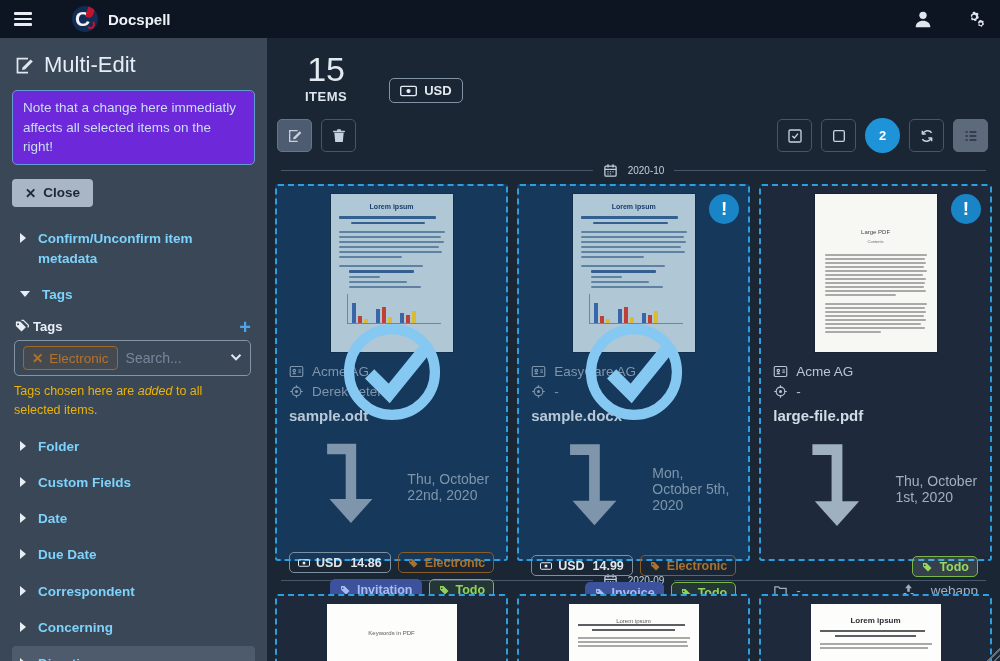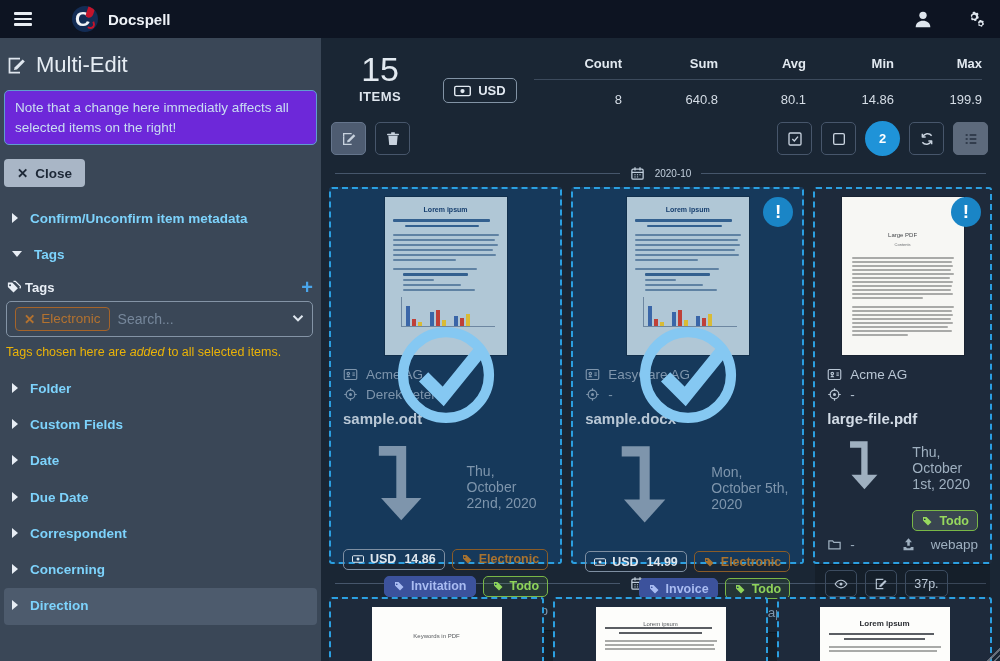--- a/index.html
+++ b/index.html
@@ -15,21 +15,21 @@
   .logo .c { position:absolute; left:3px; top:1px; font-weight:bold; font-size:21px; color:#f2f4f8; }
   .logo .d { position:absolute; right:4px; top:-1px; width:7px; height:13px; background:#c3142b; border-radius:0 5px 5px 3px; transform:rotate(18deg); }
   .logo .d2 { position:absolute; right:3px; bottom:3px; width:9px; height:9px; border:2.5px solid #c3142b; border-top-color:transparent; border-left-color:transparent; border-radius:50%; }
   .nav-title { font-weight:bold; font-size:15px; color:#eef2f7; }
   .nav-spacer { flex:1; }
   .nav-ico { color:#dfe6ee; width:22px; height:22px; margin-left:16px; cursor:pointer; }
 
   .layout { display:flex; height:623px; }
 
   
-  .sidebar { width:321px; background:#3a4757; padding:10px 4px; flex:none; }
+  .sidebar { width:267px; background:#3a4757; padding:10px 12px; flex:none; }
   .sb-head { display:flex; align-items:center; gap:9px; font-size:22px; color:#e6edf4; padding:4px 2px 2px; }
   .sb-head svg { width:21px; height:21px; }
   .note { margin-top:10px; border:1px solid #5f9dce; border-radius:5px; background:#6d28d9; padding:7px 10px; font-size:13.5px; line-height:1.45; color:#c9def2; }
   .btn-close { margin-top:14px; display:inline-flex; align-items:center; gap:7px; background:#a9b6c6; color:#1c2736; border:none; border-radius:4px; padding:6px 13px; font-size:13.5px; font-weight:bold; cursor:pointer; }
   .acc { margin-top:14px; }
   .acc-item { display:flex; align-items:flex-start; gap:12px; padding:8px 8px; font-size:13.5px; font-weight:bold; color:#7dd3fc; cursor:pointer; border-radius:4px; line-height:1.5; }
   .acc-item.active { background:#4d5b6d; }
   .caret-r { width:0; height:0; border-top:5px solid transparent; border-bottom:5px solid transparent; border-left:6px solid #e8eef5; margin-top:4px; flex:none; }
   .caret-d { width:0; height:0; border-left:5px solid transparent; border-right:5px solid transparent; border-top:6px solid #e8eef5; margin-top:6px; flex:none; }
   .tags-panel { padding:2px 4px 2px 2px; }
@@ -81,21 +81,21 @@
   .check-overlay { position:absolute; left:50%; top:186px; transform:translate(-50%,-50%); width:112px; height:112px; z-index:5; pointer-events:none; }
   .alert-badge { position:absolute; top:8px; right:9px; width:30px; height:30px; border-radius:50%; background:#1a85c6; color:#fff; font-weight:bold; font-size:19px; display:flex; align-items:center; justify-content:center; z-index:6; }
   .meta { flex:1; display:flex; flex-direction:column; padding:8px 12px 4px; position:relative; }
   .mrow { display:flex; align-items:center; gap:8px; font-size:13.5px; margin-bottom:5px; }
   .card.sel .mrow { color:#7e95ac; }
   .card.unsel .mrow { color:#b9c6d4; }
   .mrow svg { width:15px; height:15px; flex:none; }
   .fname { font-size:15px; font-weight:bold; margin:3px 0 6px; }
   .card.sel .fname { color:#b9c8d6; }
   .card.unsel .fname { color:#d3dce6; }
-  .drow { display:flex; align-items:center; gap:16px; font-size:14px; margin-bottom:8px; }
+  .drow { display:flex; align-items:center; gap:4px; font-size:14px; margin-bottom:8px; }
   .card.sel .drow { color:#77synthetic; }
   .card.sel .drow { color:#7e95ac; }
   .card.unsel .drow { color:#9fb0c0; }
   .badges { flex:1; display:flex; flex-direction:column; align-items:flex-end; gap:6px; }
   .badge-line { display:flex; gap:7px; }
   .bdg { display:inline-flex; align-items:center; gap:6px; border-radius:5px; padding:2.5px 8px; font-size:12.5px; font-weight:bold; }
   .bdg svg { width:12px; height:12px; }
   .b-money { border:1px solid #7e8fa2; color:#dfe7ee; }
   .b-money .cur { margin-right:2px; }
   .b-elec { border:1px solid #8a5c28; color:#a9732f; }
@@ -263,40 +263,20 @@
         <div class="n">15</div>
         <div class="l">ITEMS</div>
       </div>
       <span class="usd-badge">
         <svg viewBox="0 0 24 15" fill="none" stroke="currentColor" stroke-width="2">
             <rect x="1" y="1" width="22" height="13" rx="2"></rect>
             <circle cx="12" cy="7.5" r="3" fill="currentColor" stroke="none"></circle>
           </svg>
         <span>USD</span>
       </span>
-      <div class="stats">
-        <table>
-          <tbody>
-              <tr>
-            <th>Count</th>
-            <th class="w1">Sum</th>
-            <th>Avg</th>
-            <th>Min</th>
-            <th>Max</th>
-          </tr>
-          <tr>
-            <td>8</td>
-            <td class="w1">640.8</td>
-            <td>80.1</td>
-            <td>14.86</td>
-            <td>199.9</td>
-          </tr>
-        </tbody>
-          </table>
-      </div>
     </div>
 
     <div class="toolbar">
       <button class="tb-btn active-edit" style="margin-left:0;">
         <svg viewBox="0 0 24 24" fill="none" stroke="currentColor" stroke-width="2">
             <path d="M4 8v12h12"></path>
             <path d="M4 8V4h12"></path>
             <path d="m10 14 9-9 2.5 2.5-9 9L9 17z" fill="currentColor" stroke="none"></path>
           </svg>
       </button>

